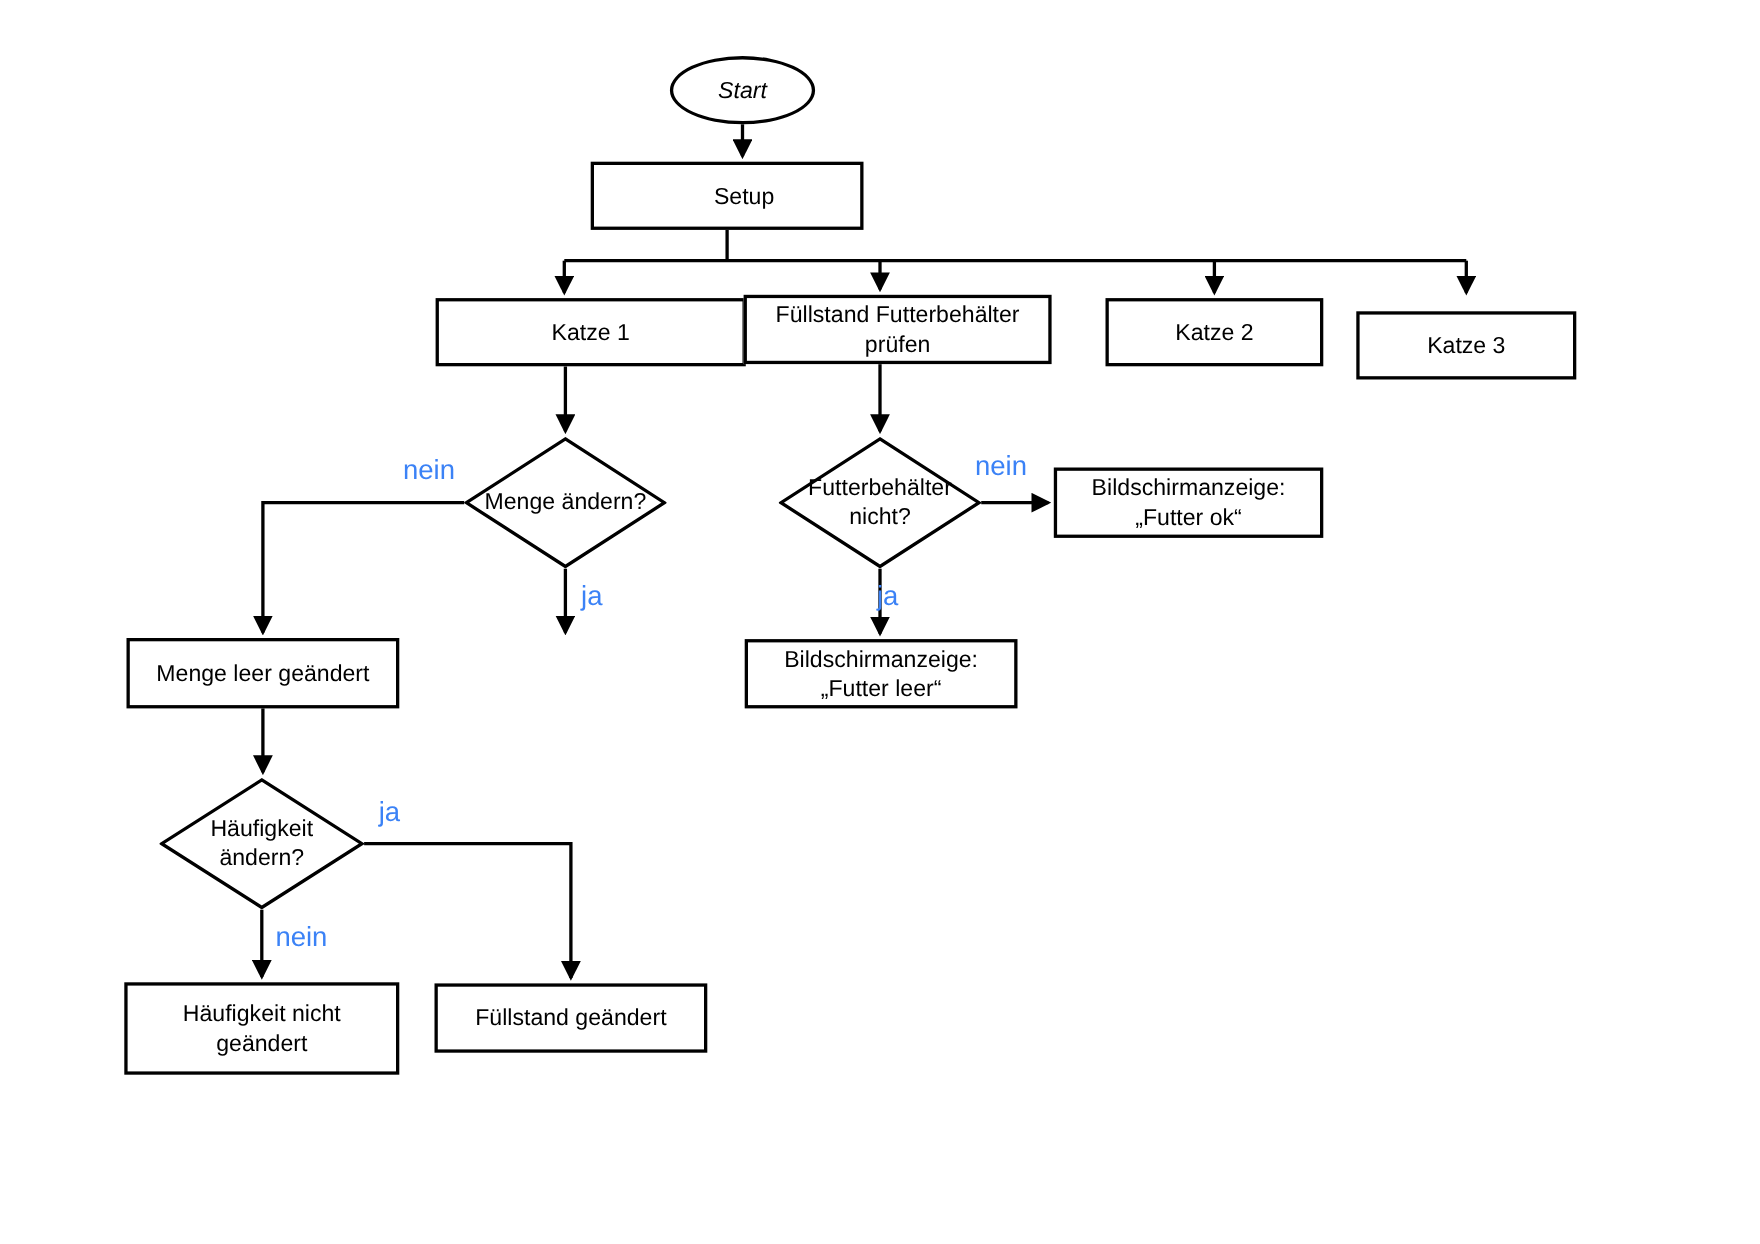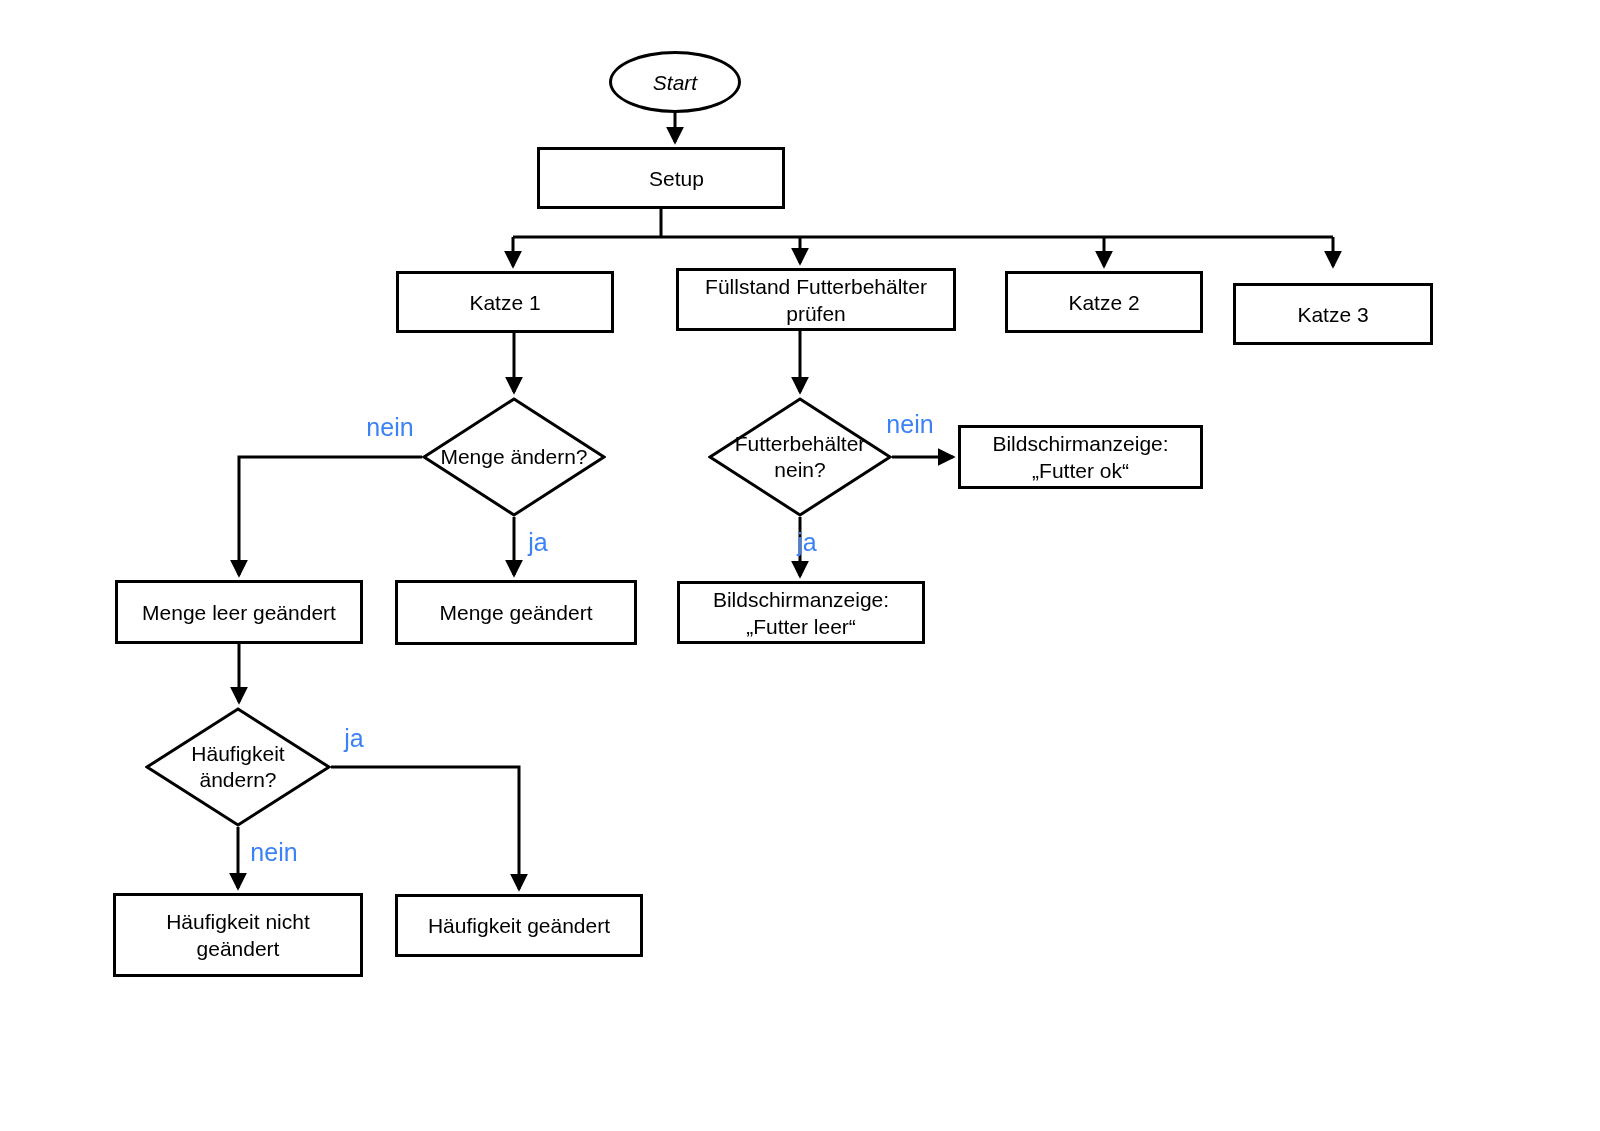--- a/index.html
+++ b/index.html
@@ -115,21 +115,21 @@
   </svg>
 
   <div class="node ellipse" style="left:609px; top:51px; width:132px; height:62px;">
     <span>Start</span>
   </div>
 
   <div class="node" style="left:537px; top:147px; width:248px; height:62px;padding-left:31px;">
     <span>Setup</span>
   </div>
 
-  <div class="node" style="left:396px; top:271px; width:218px; height:62px;">
+  <div class="node" style="left:396px; top:271px; width:282px; height:62px;">
     <span>Katze 1</span>
   </div>
 
   <div class="node" style="left:676px; top:268px; width:280px; height:63px;">
     <span>Füllstand Futterbehälter
 prüfen</span>
   </div>
 
   <div class="node" style="left:1005px; top:271px; width:198px; height:62px;">
     <span>Katze 2</span>
@@ -144,56 +144,53 @@
       <polygon points="92,2 182,60 92,118 2,60" fill="#ffffff" stroke="#000000" stroke-width="3"></polygon>
     </svg>
     <div class="diamond-label">Menge ändern?</div>
   </div>
 
   <div class="diamond-wrap" style="left:708px; top:397px; width:184px; height:120px;">
     <svg width="184" height="120" viewBox="0 0 184 120">
       <polygon points="92,2 182,60 92,118 2,60" fill="#ffffff" stroke="#000000" stroke-width="3"></polygon>
     </svg>
     <div class="diamond-label">Futterbehälter
-nein?</div>
+nicht?</div>
   </div>
 
   <div class="diamond-wrap" style="left:145px; top:707px; width:186px; height:120px;">
     <svg width="186" height="120" viewBox="0 0 186 120">
       <polygon points="93,2 184,60 93,118 2,60" fill="#ffffff" stroke="#000000" stroke-width="3"></polygon>
     </svg>
     <div class="diamond-label">Häufigkeit
 ändern?</div>
   </div>
 
   <div class="node" style="left:115px; top:580px; width:248px; height:64px;">
     <span>Menge leer geändert</span>
   </div>
 
-  <div class="node" style="left:395px; top:580px; width:242px; height:65px;">
-    <span>Menge geändert</span>
-  </div>
 
   <div class="node" style="left:958px; top:425px; width:245px; height:64px;">
     <span>Bildschirmanzeige:
 „Futter ok“</span>
   </div>
 
   <div class="node" style="left:677px; top:581px; width:248px; height:63px;">
     <span>Bildschirmanzeige:
 „Futter leer“</span>
   </div>
 
   <div class="node" style="left:113px; top:893px; width:250px; height:84px;align-items:center;">
     <span>Häufigkeit nicht
 geändert</span>
   </div>
 
   <div class="node" style="left:395px; top:894px; width:248px; height:63px;">
-    <span>Häufigkeit geändert</span>
+    <span>Füllstand geändert</span>
   </div>
 
   <div class="edge-label" style="left:355px; top:413px; width:70px;">nein</div>
   <div class="edge-label" style="left:508px; top:528px; width:60px;">ja</div>
   <div class="edge-label" style="left:875px; top:410px; width:70px;">nein</div>
   <div class="edge-label" style="left:777px; top:528px; width:60px;">ja</div>
   <div class="edge-label" style="left:324px; top:724px; width:60px;">ja</div>
   <div class="edge-label" style="left:239px; top:838px; width:70px;">nein</div>
 
 </div>

